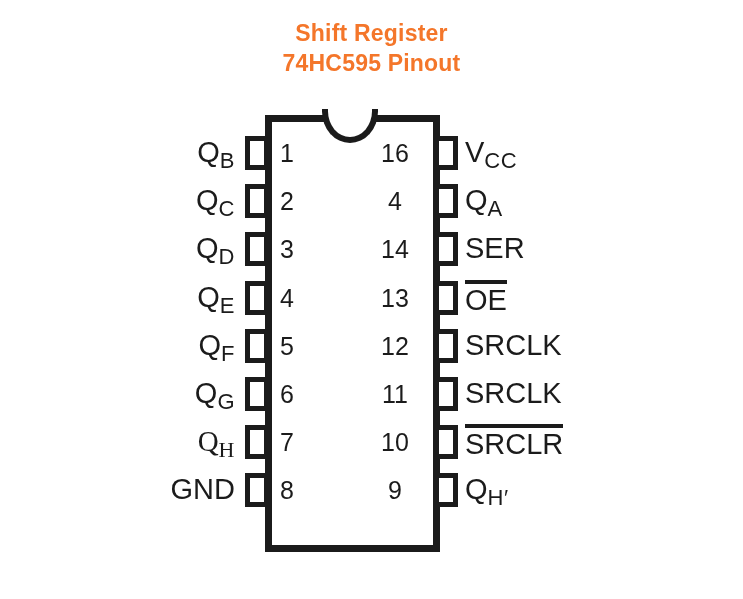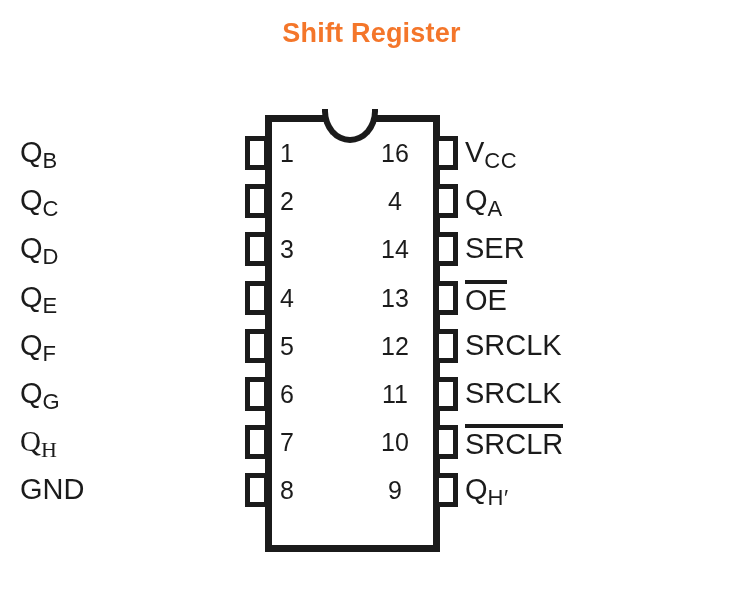--- a/index.html
+++ b/index.html
@@ -18,21 +18,21 @@
 
   
   #title-block {
     position: absolute;
     left: 0;
     top: 18px;
     width: 743px;
     text-align: center;
   }
   #title-block .title-line {
-    font-size: 27px;
+    font-size: 23px;
     font-weight: bold;
     line-height: 30px;
     color: #f4762a;
     letter-spacing: 0.2px;
   }
 
   
   #pinout-diagram {
     position: absolute;
     left: 0;
@@ -101,21 +101,21 @@
   .pin-label {
     position: absolute;
     font-size: 29px;
     line-height: 34px;
     color: #1b1b1b;
     white-space: nowrap;
   }
   .pin-label.left {
     left: 20px;
     width: 215px;
-    text-align: left;
+    text-align: right;
   }
   .pin-label.right {
     left: 465px;
     width: 260px;
     text-align: left;
   }
 
   .sub {
     font-size: 22px;
     position: relative;
@@ -132,20 +132,21 @@
     padding-top: 1px;
     display: inline-block;
     line-height: 30px;
   }
 </style>
 </head>
 <body>
 
 <div id="title-block">
   <div class="title-line">Shift Register</div>
+  <div class="title-line">74HC595 Pinout</div>
 </div>
 
 <div id="pinout-diagram">
   <div id="chip-body"></div>
   <div id="chip-notch"></div>
   <div id="pin-layer">
       <div class="pin-leg left" style="top: 136px;"></div>
       <div class="pin-number left" style="top: 136px;">1</div>
       <div class="pin-label left" style="top: 135px;">Q<span class="sub">B</span></div>
       <div class="pin-leg left" style="top: 184.2px;"></div>

